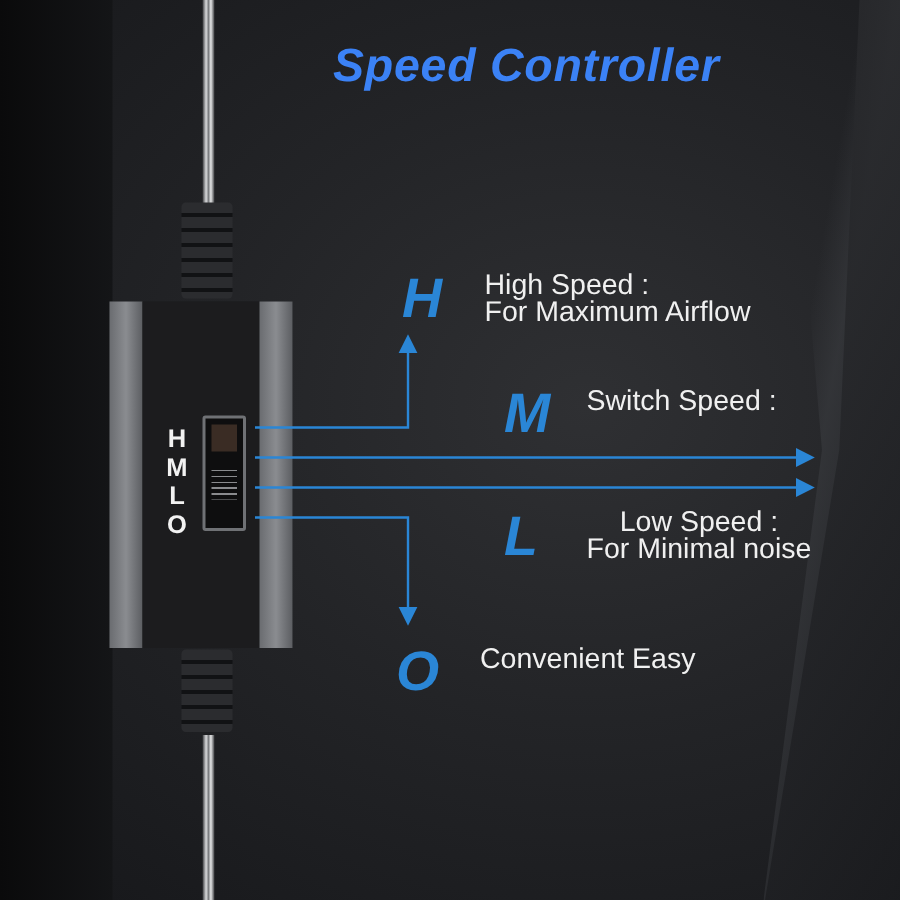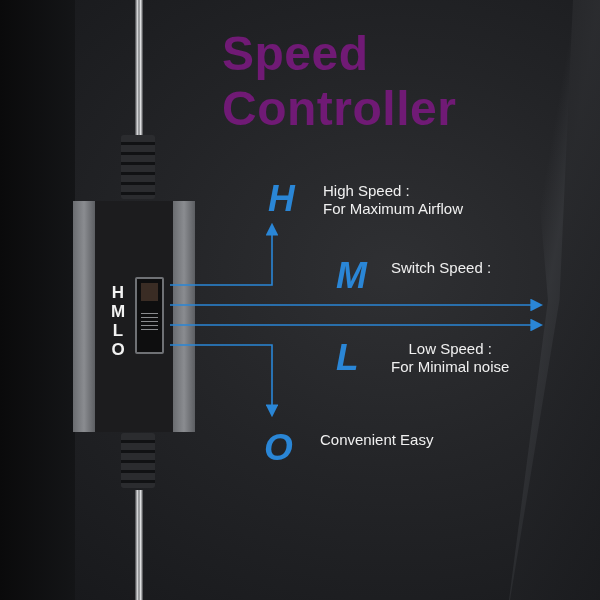--- a/index.html
+++ b/index.html
@@ -10,22 +10,22 @@
   }
   .bg-left { position:absolute; left:0; top:0; width:75px; height:600px;
     background: linear-gradient(90deg, #0a0a0b 0%, #141517 100%); }
   .bg-fold { position:absolute; right:0; top:0; width:130px; height:600px;
     background: linear-gradient(100deg, rgba(0,0,0,0) 0%, rgba(0,0,0,0) 45%, rgba(60,62,66,0.55) 55%, rgba(20,21,24,0.9) 100%);
     clip-path: polygon(40% 0, 100% 0, 100% 100%, 30% 100%, 60% 50%); }
   .bg-fold2 { position:absolute; right:0; top:0; width:90px; height:600px;
     background: linear-gradient(180deg, #2a2b2e 0%, #1c1d20 100%);
     clip-path: polygon(70% 0, 100% 0, 100% 100%, 0% 100%, 55% 50%); opacity:.8; }
 
-  .title { position:absolute; left:222px; top:26px; font-size:48px; font-weight:bold; 
-    color:#701a75; letter-spacing:0.5px; }
+  .title { position:absolute; left:222px; top:26px; font-size:31px; font-weight:bold; font-style:italic;
+    color:#3b82f6; letter-spacing:0.5px; }
 
   
   .cable { position:absolute; left:135px; width:8px;
     background: linear-gradient(90deg, #3a3b3e 0%, #d9dadc 30%, #7b7d80 50%, #e6e7e8 70%, #3a3b3e 100%); }
   .cable.top { top:0; height:140px; }
   .cable.bottom { top:490px; height:110px; }
   .relief { position:absolute; left:121px; width:34px;
     background: repeating-linear-gradient(180deg, #2b2c2f 0 7px, #111214 7px 10px);
     border-radius:3px; }
   .relief.top { top:135px; height:64px; }
@@ -43,21 +43,21 @@
   .slider { position:absolute; left:135px; top:277px; width:29px; height:77px; background:#0e0e0f;
     border:2px solid #6f7175; border-radius:2px; box-sizing:border-box; }
   .knob { position:absolute; left:4px; top:4px; width:17px; height:18px; background:#3a2c24; }
   .grip { position:absolute; left:4px; top:34px; width:17px; height:20px;
     background: repeating-linear-gradient(180deg, #8a8b8e 0 1px, #0e0e0f 1px 4px); }
 
   
   svg.lines { position:absolute; left:0; top:0; width:600px; height:600px; }
 
   .letter { position:absolute; font-weight:bold; font-style:italic; color:#2a86d6; font-size:37px; }
-  .desc { position:absolute; color:#f0f0f0; font-size:15px; line-height:18px; }
+  .desc { position:absolute; color:#f0f0f0; font-size:19px; line-height:18px; }
 </style>
 </head>
 <body>
 
 <div class="bg-left"></div>
 <div class="bg-fold"></div>
 <div class="bg-fold2"></div>
 
 <div class="title">Speed Controller</div>
 

